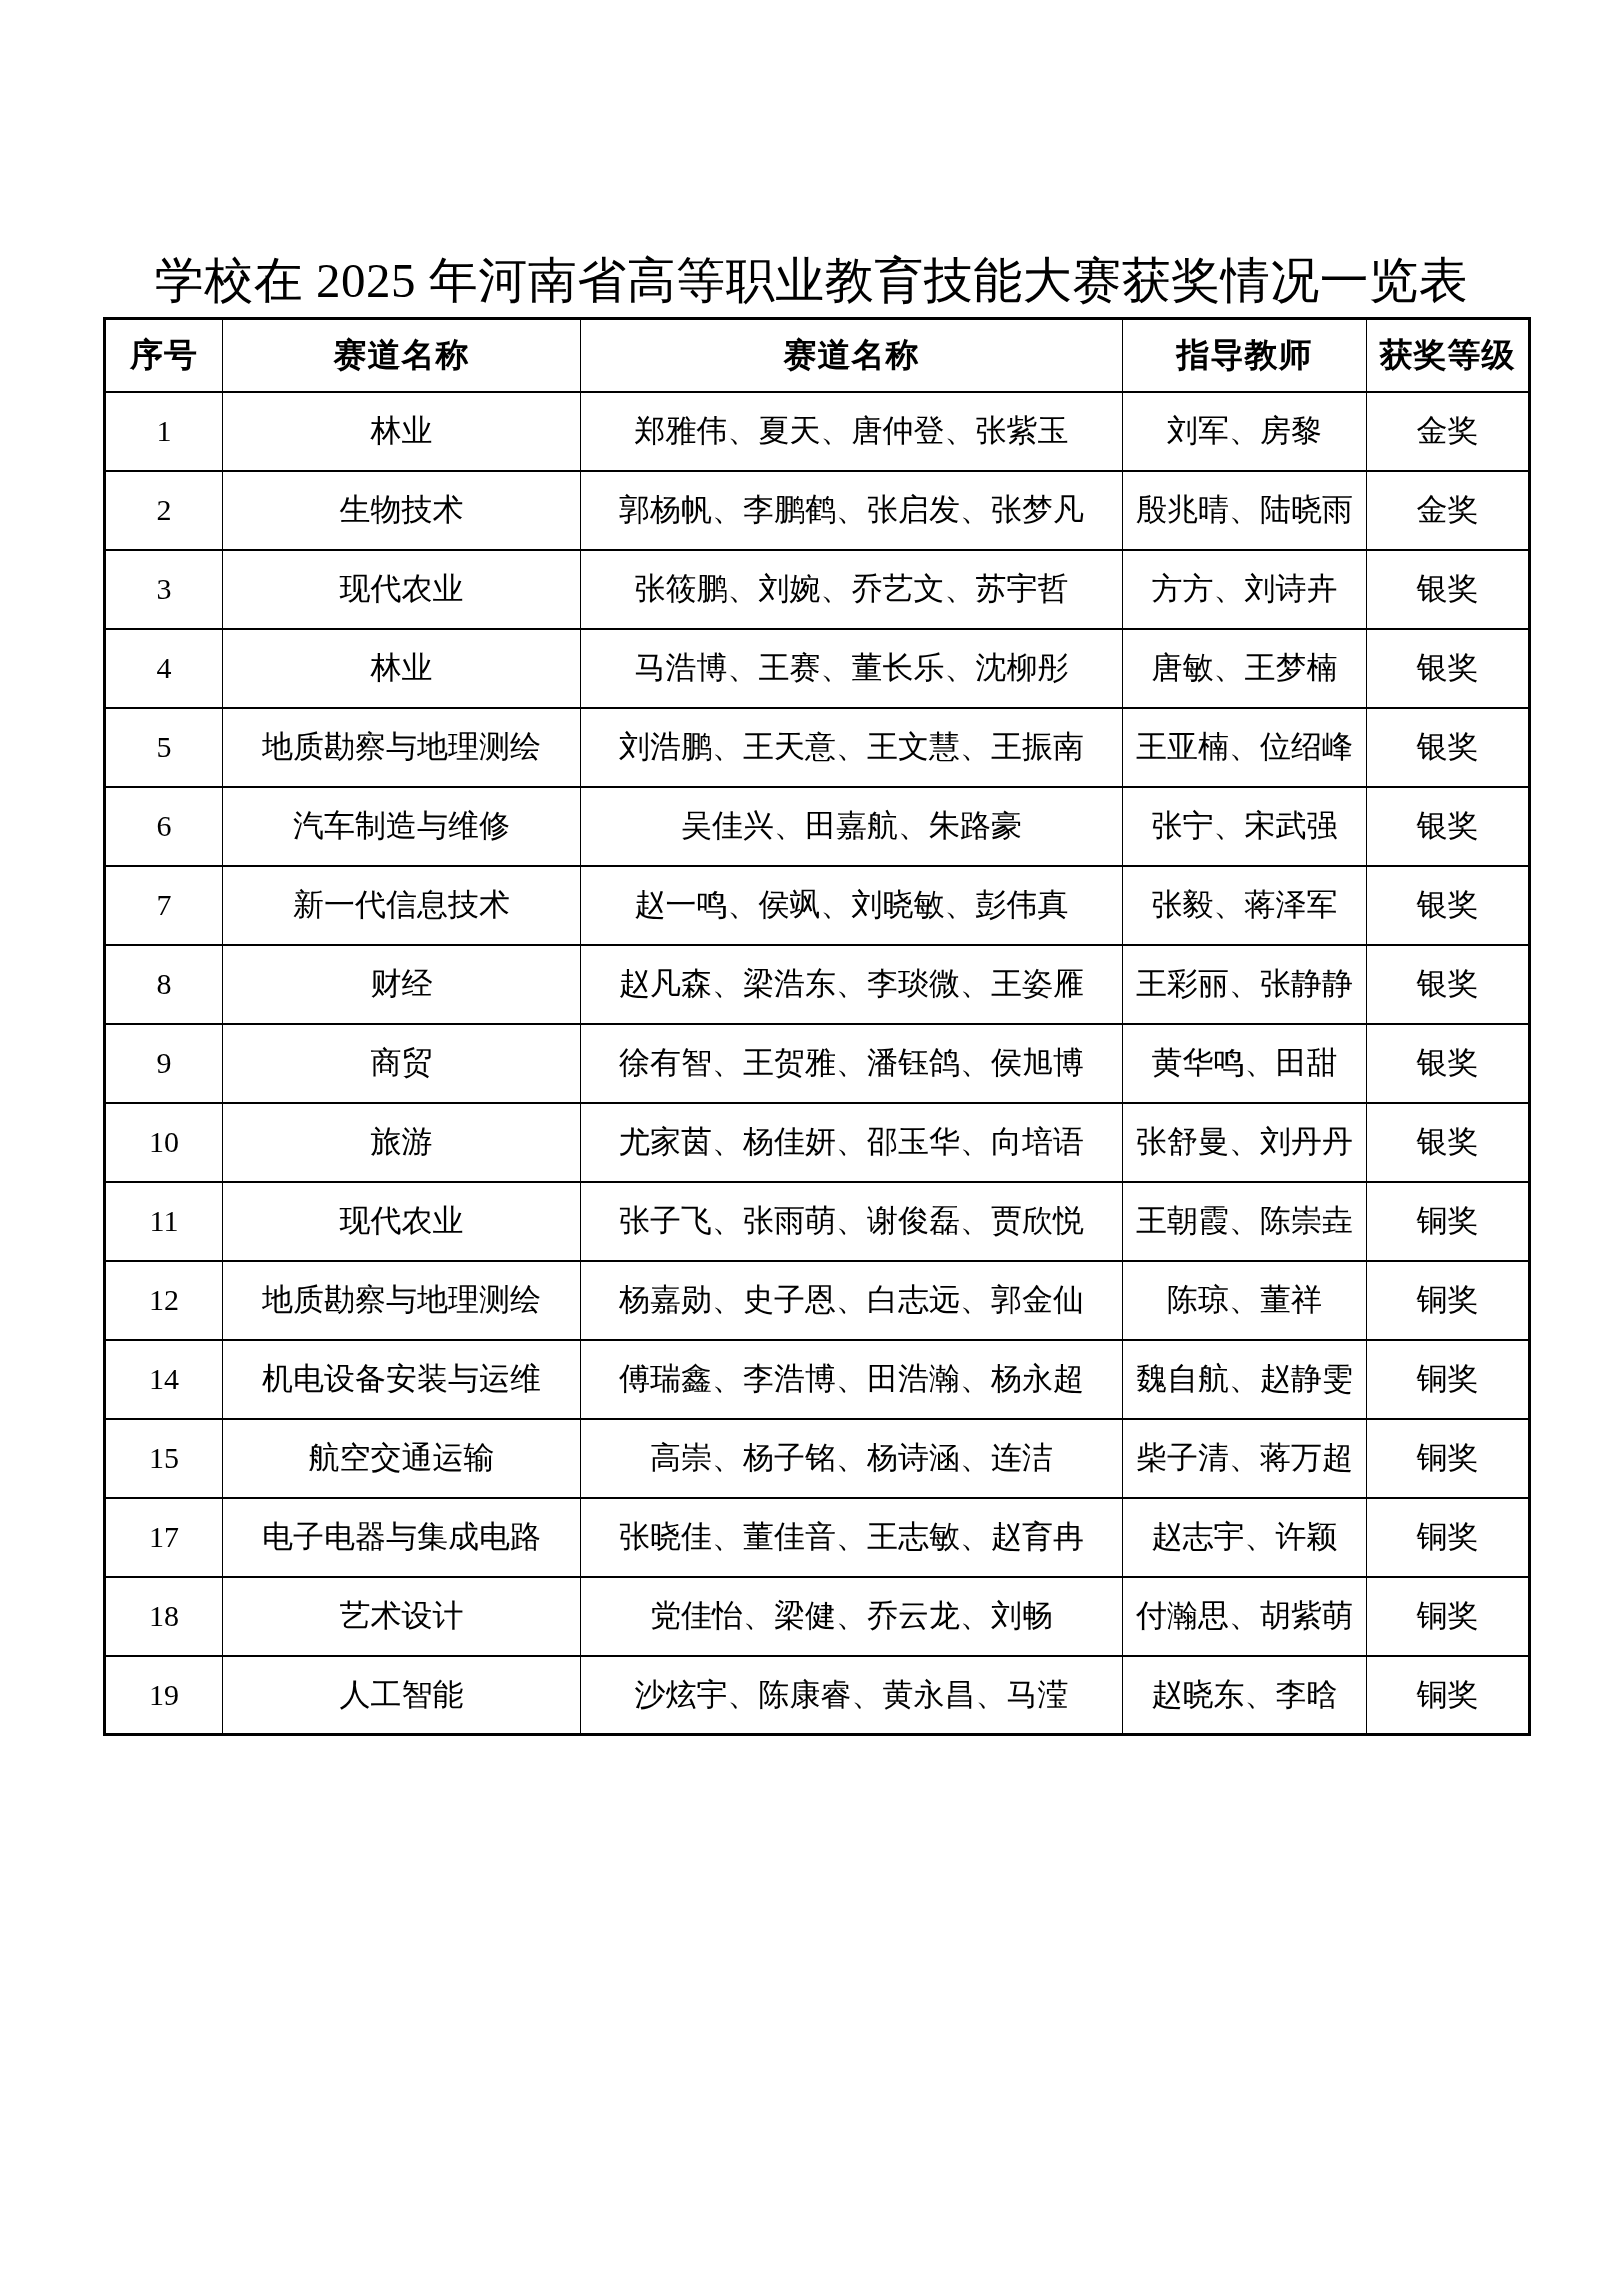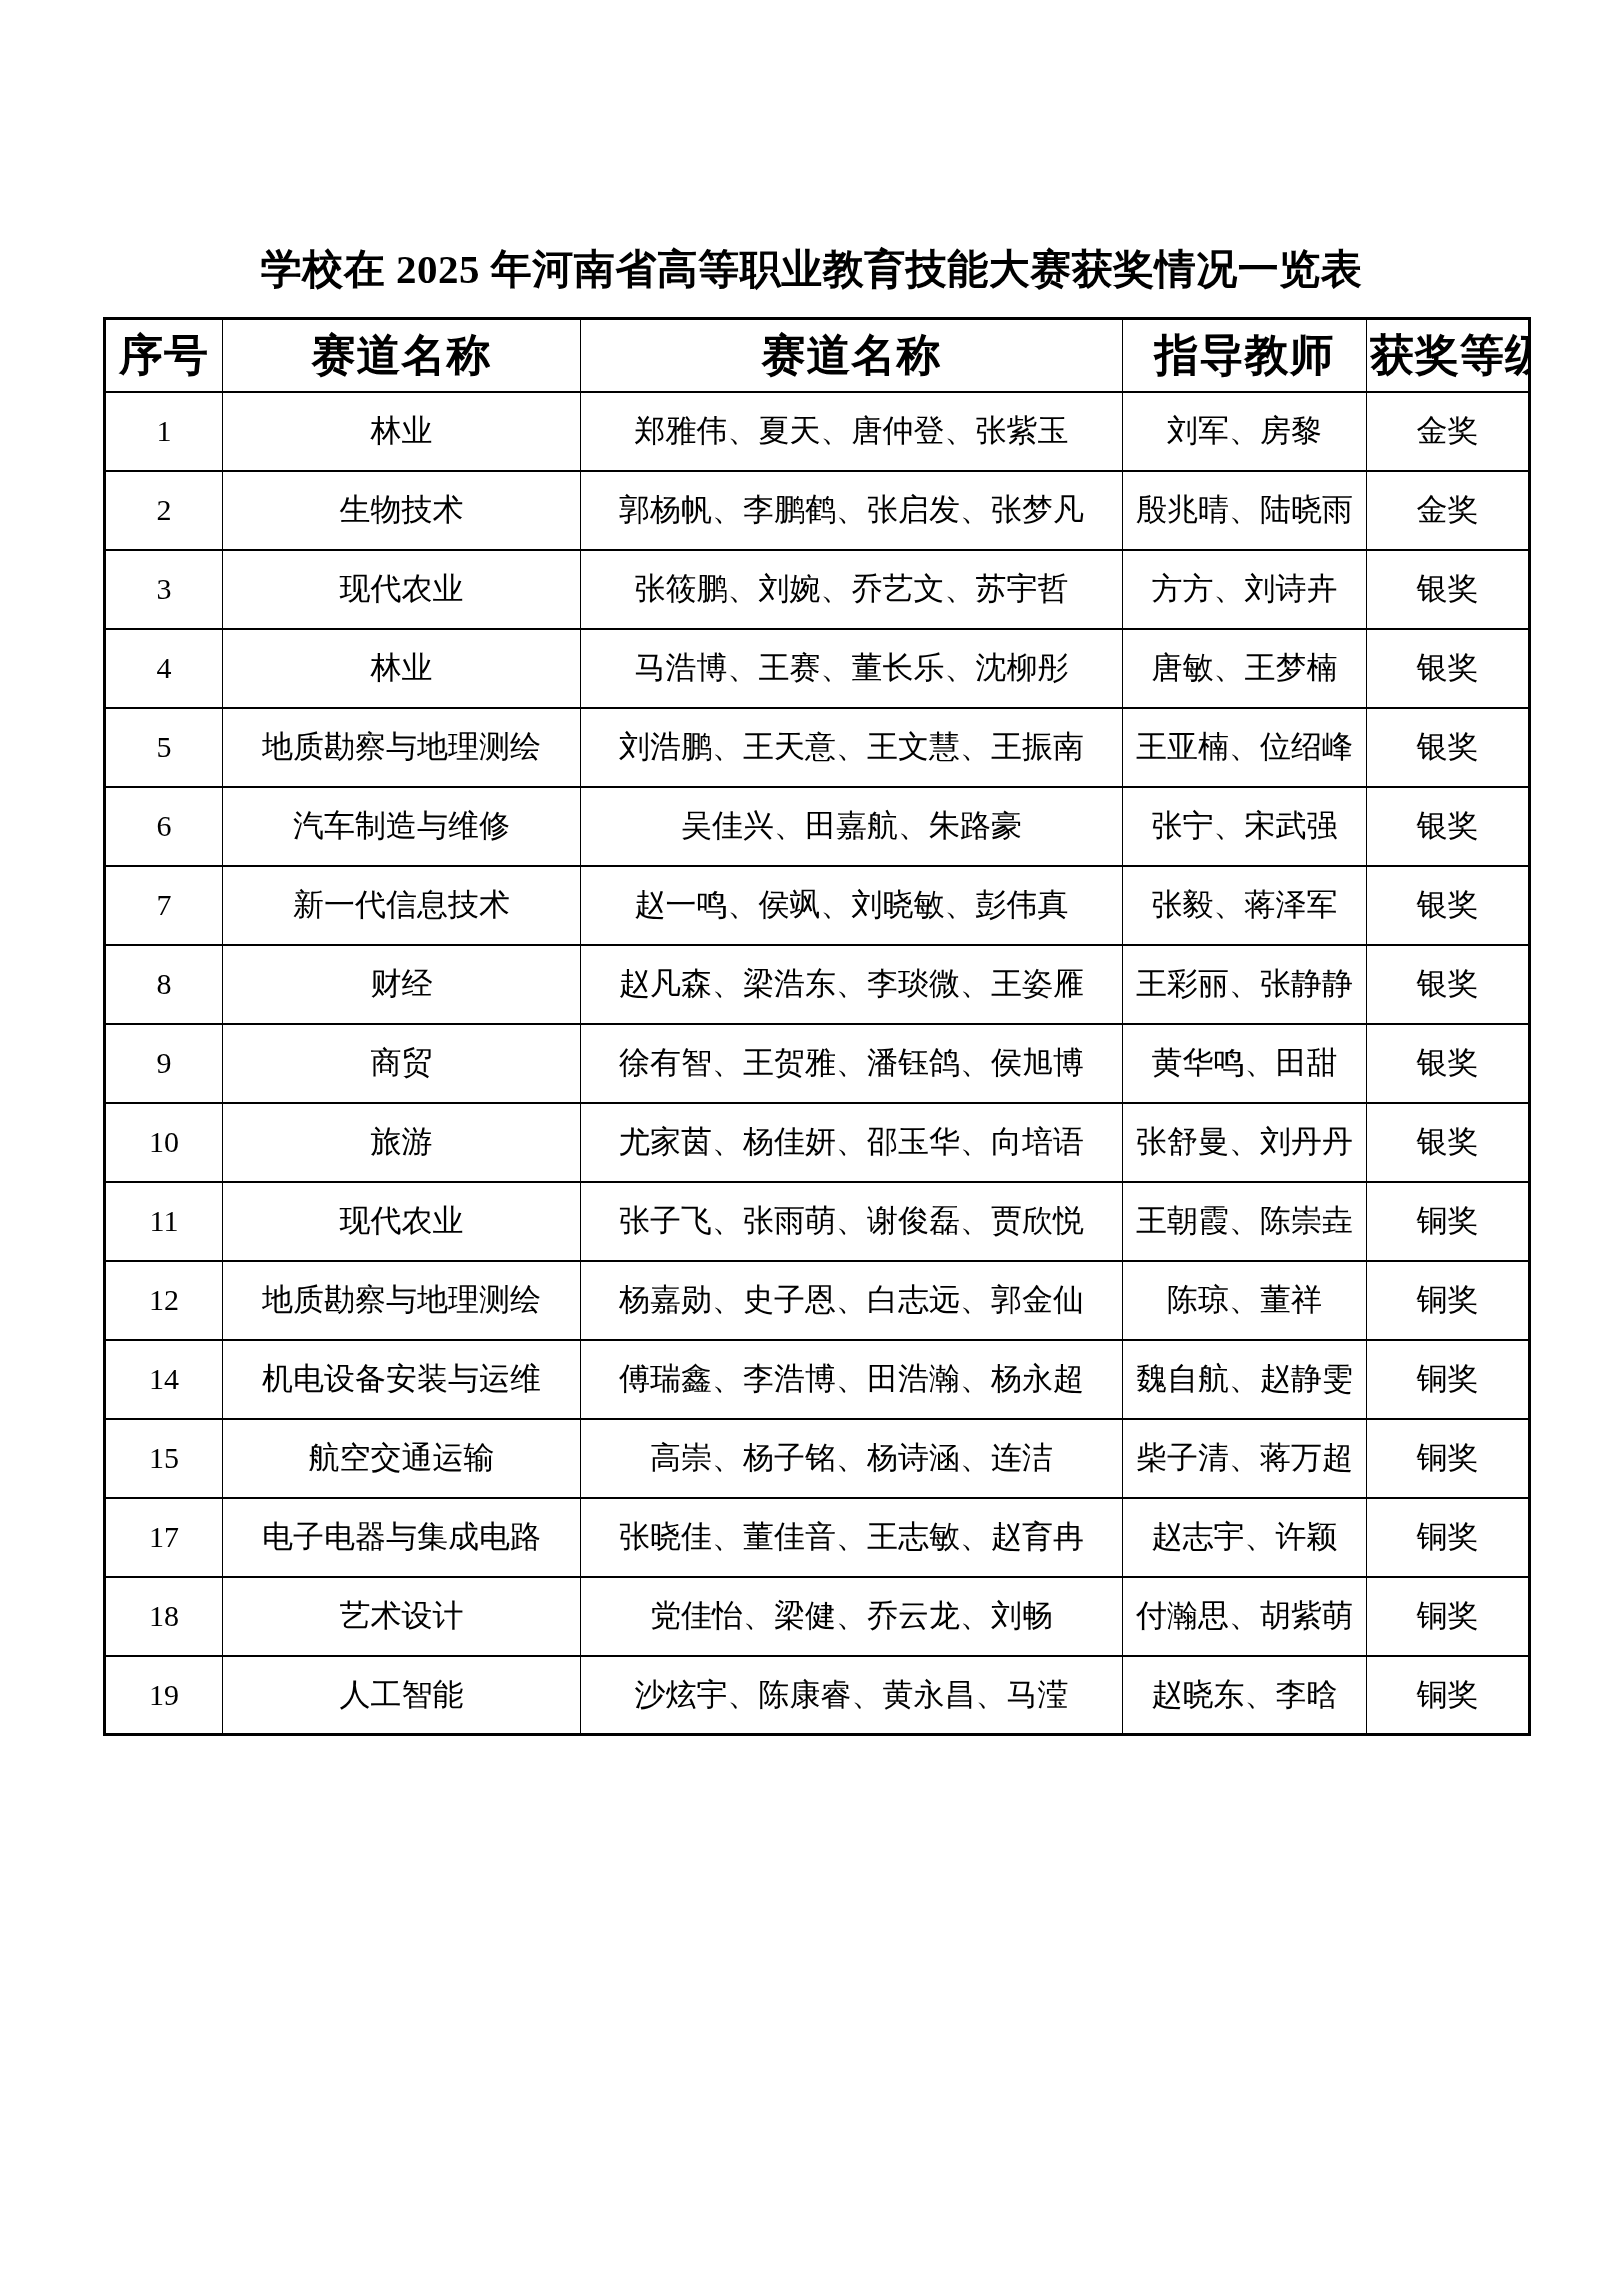--- a/index.html
+++ b/index.html
@@ -14,22 +14,22 @@
     font-family: "Liberation Serif", "DejaVu Serif", serif;
     color: #000000;
     overflow: hidden;
   }
   .doc-title {
     position: absolute;
     top: 215px;
     left: 0;
     width: 1623px;
     text-align: center;
-    font-size: 41px;
-    font-weight: bold;
+    font-size: 49px;
+    font-weight: normal;
     letter-spacing: 0.5px;
     white-space: nowrap;
   }
   .table-wrap {
     position: absolute;
     left: 103px;
     top: 317px;
     width: 1424px;
   }
   table.awards {
@@ -47,21 +47,21 @@
     text-align: center;
     vertical-align: middle;
     padding: 0 3.1px;
     overflow: hidden;
     white-space: nowrap;
   }
   table.awards thead tr {
     height: 73px;
   }
   table.awards thead th {
-    font-size: 44px;
+    font-size: 33px;
     font-weight: bold;
     letter-spacing: 1px;
   }
   table.awards tbody tr {
     height: 79px;
   }
   table.awards tbody td {
     font-size: 31px;
   }
   td.cell-no {

